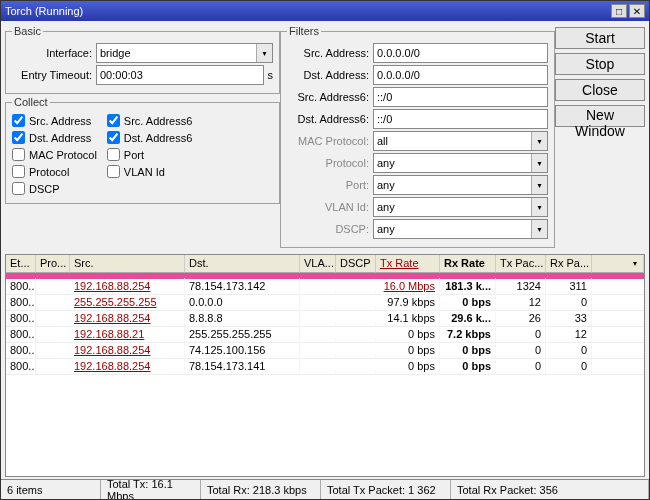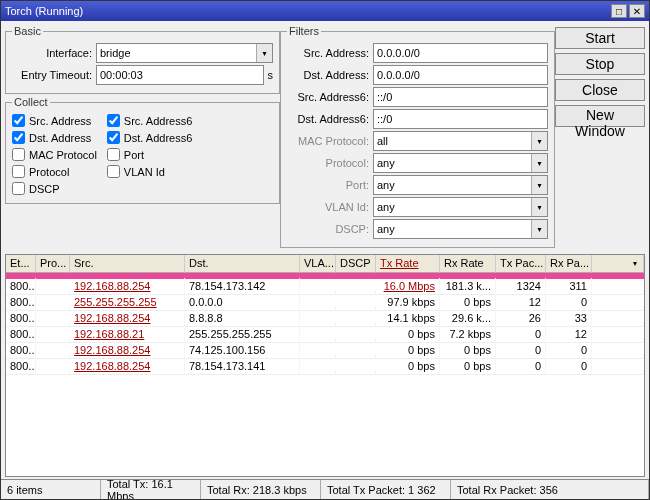--- a/index.html
+++ b/index.html
@@ -120,21 +120,21 @@
     border-bottom:1px solid #aaa;
     background:#ece9d8;
     height:18px;
   }
   .th.sort { text-decoration: underline; color:#a00000;}
   .trow { border-bottom:1px solid #eee; height:16px;align-items:flex-end;}
   .trow .td { border-right:1px solid #f5f5f5; }
   .td.right { text-align:right; }
   .td.link { color:#a00000; text-decoration:underline;}
   .c-et{width:30px;} .c-pro{width:34px;} .c-src{width:115px;} .c-dst{width:115px;}
-  .c-vla{width:36px;} .c-dscp{width:40px;} .c-tx{width:64px;} .c-rx{width:56px;}
+  .c-vla{width:36px;} .c-dscp{width:40px;} .c-tx{width:64px;} .c-rx{width:56px;font-weight:bold;}
   .c-txp{width:50px;} .c-rxp{width:46px;text-align:right;} .c-end{flex:1;}
   .th.end { display:flex; justify-content:flex-end; align-items:center;}
   .th .drop { font-size:8px; padding:0 2px;}
   .statusbar {
     display:flex;
     border-top:1px solid #888;
     background:#f0f0f0;
     height:20px;
     font-size:11px;
   }

